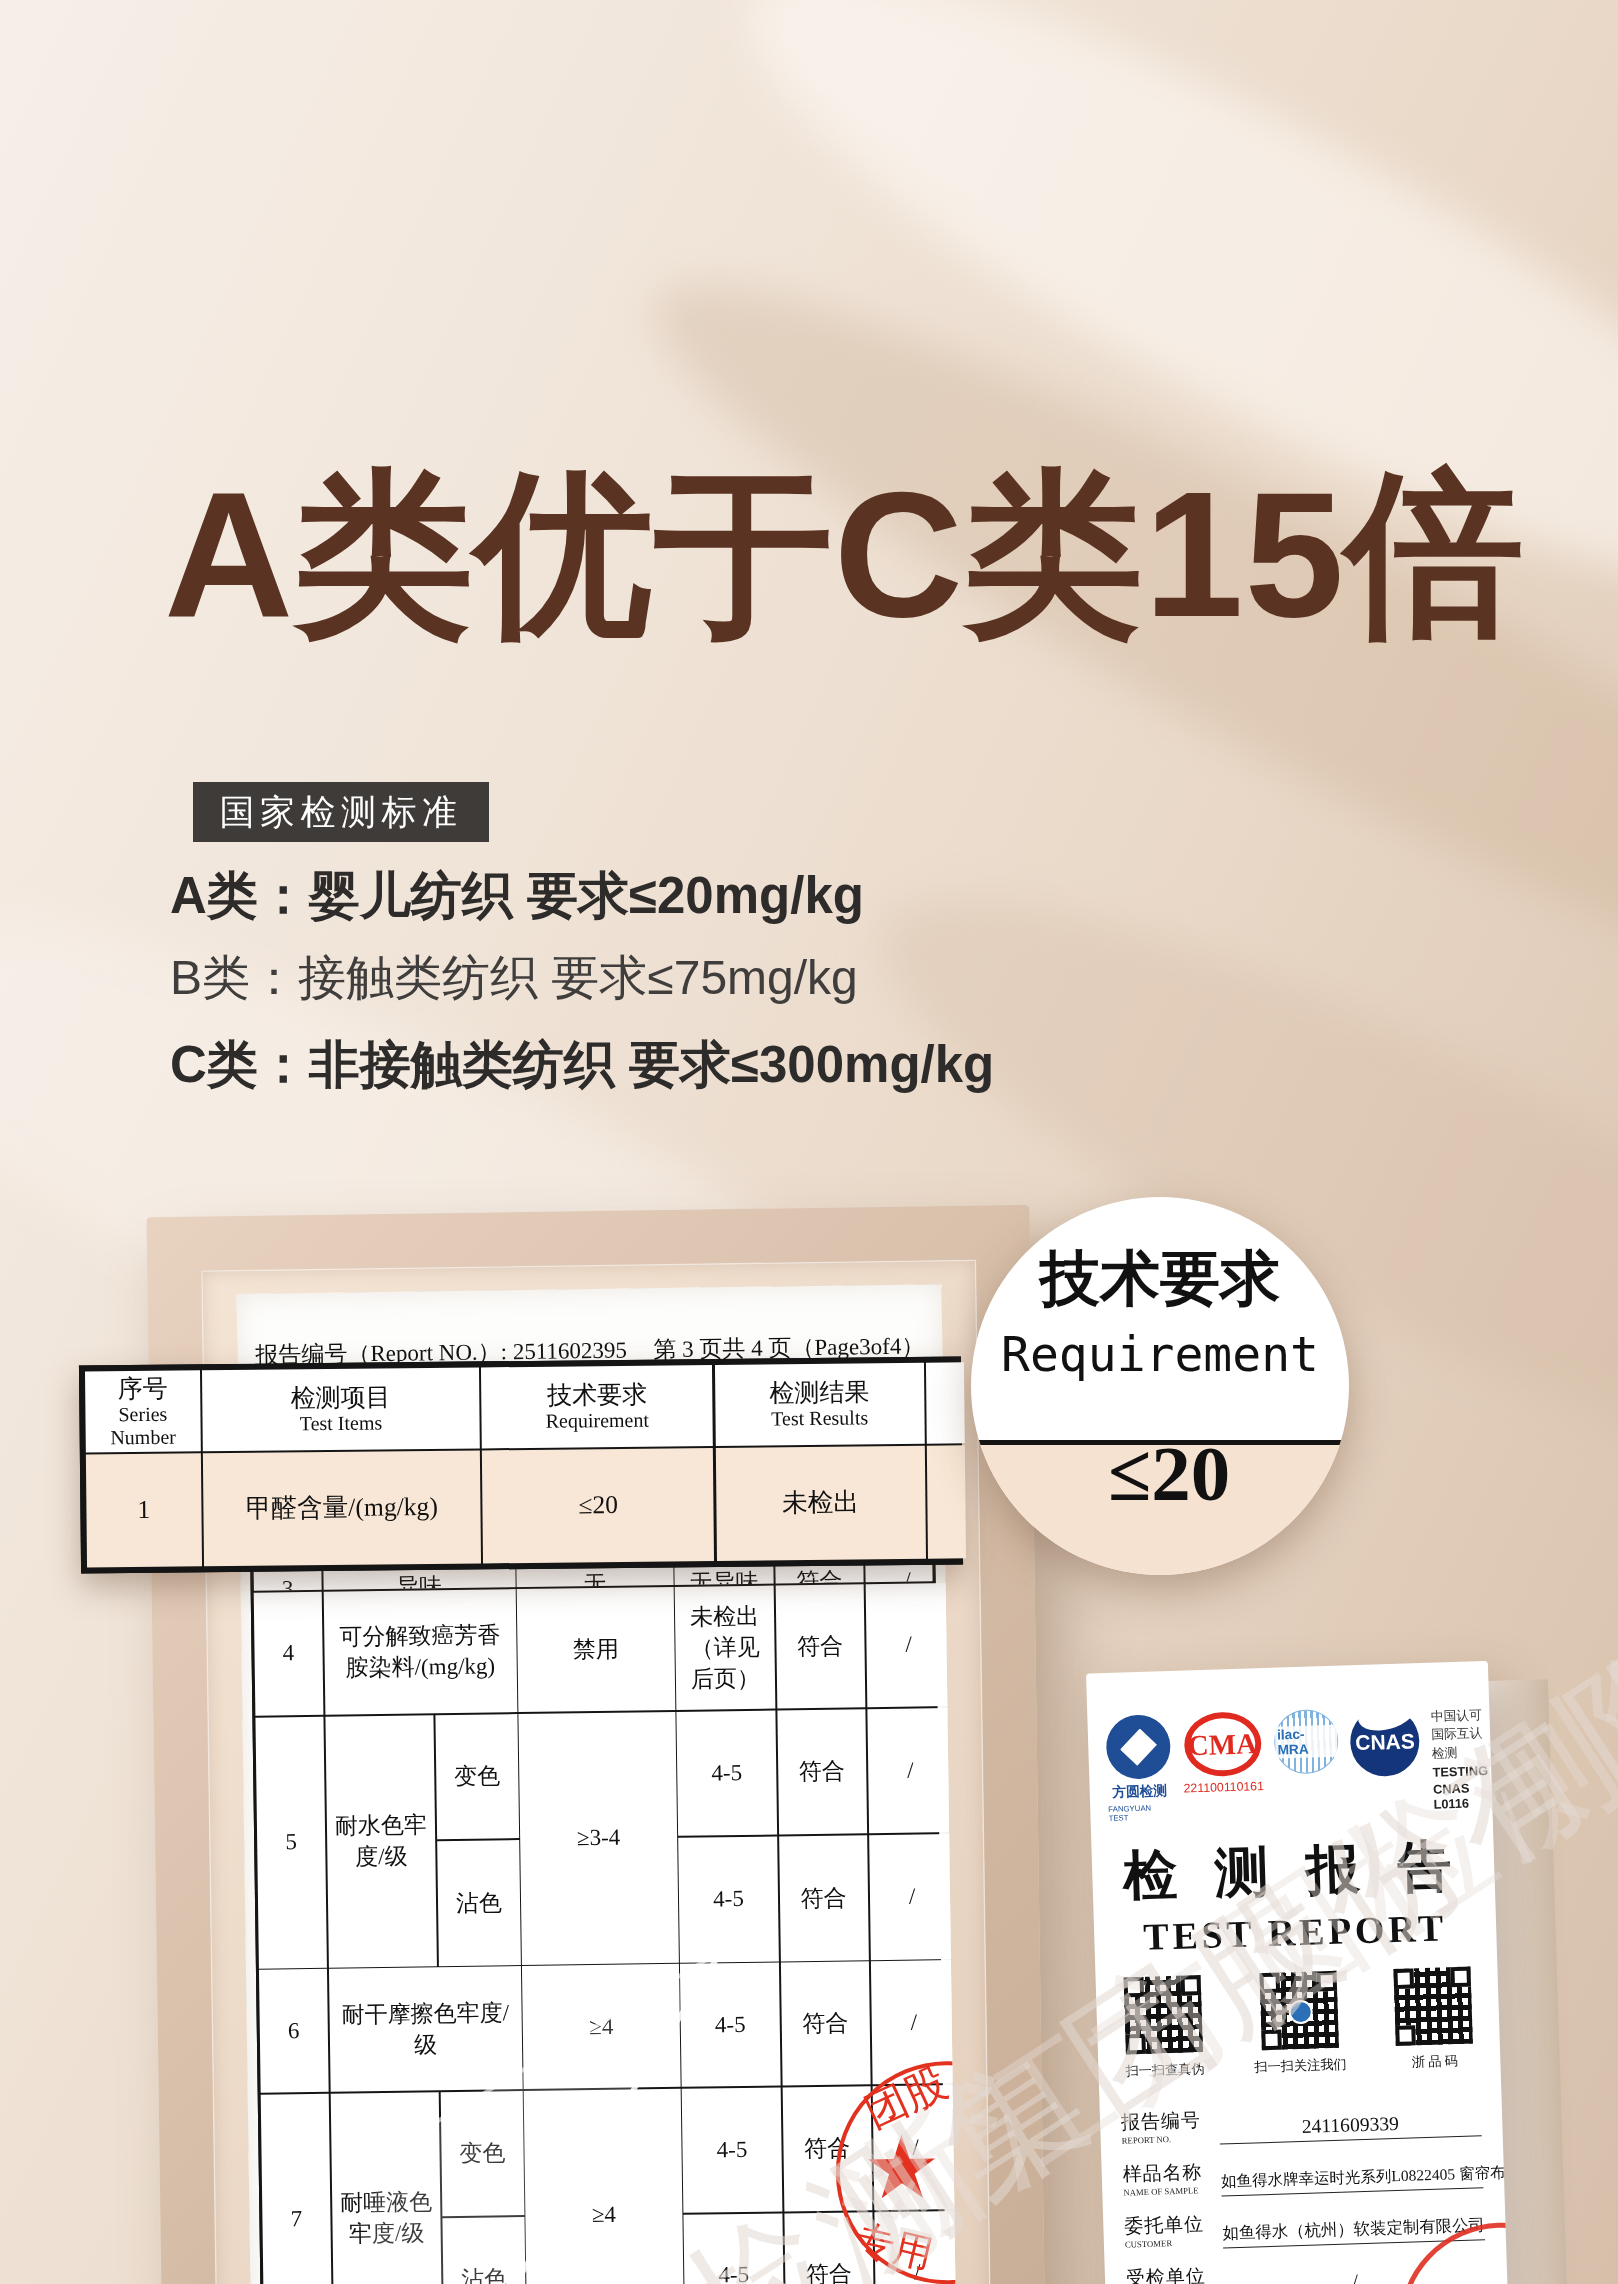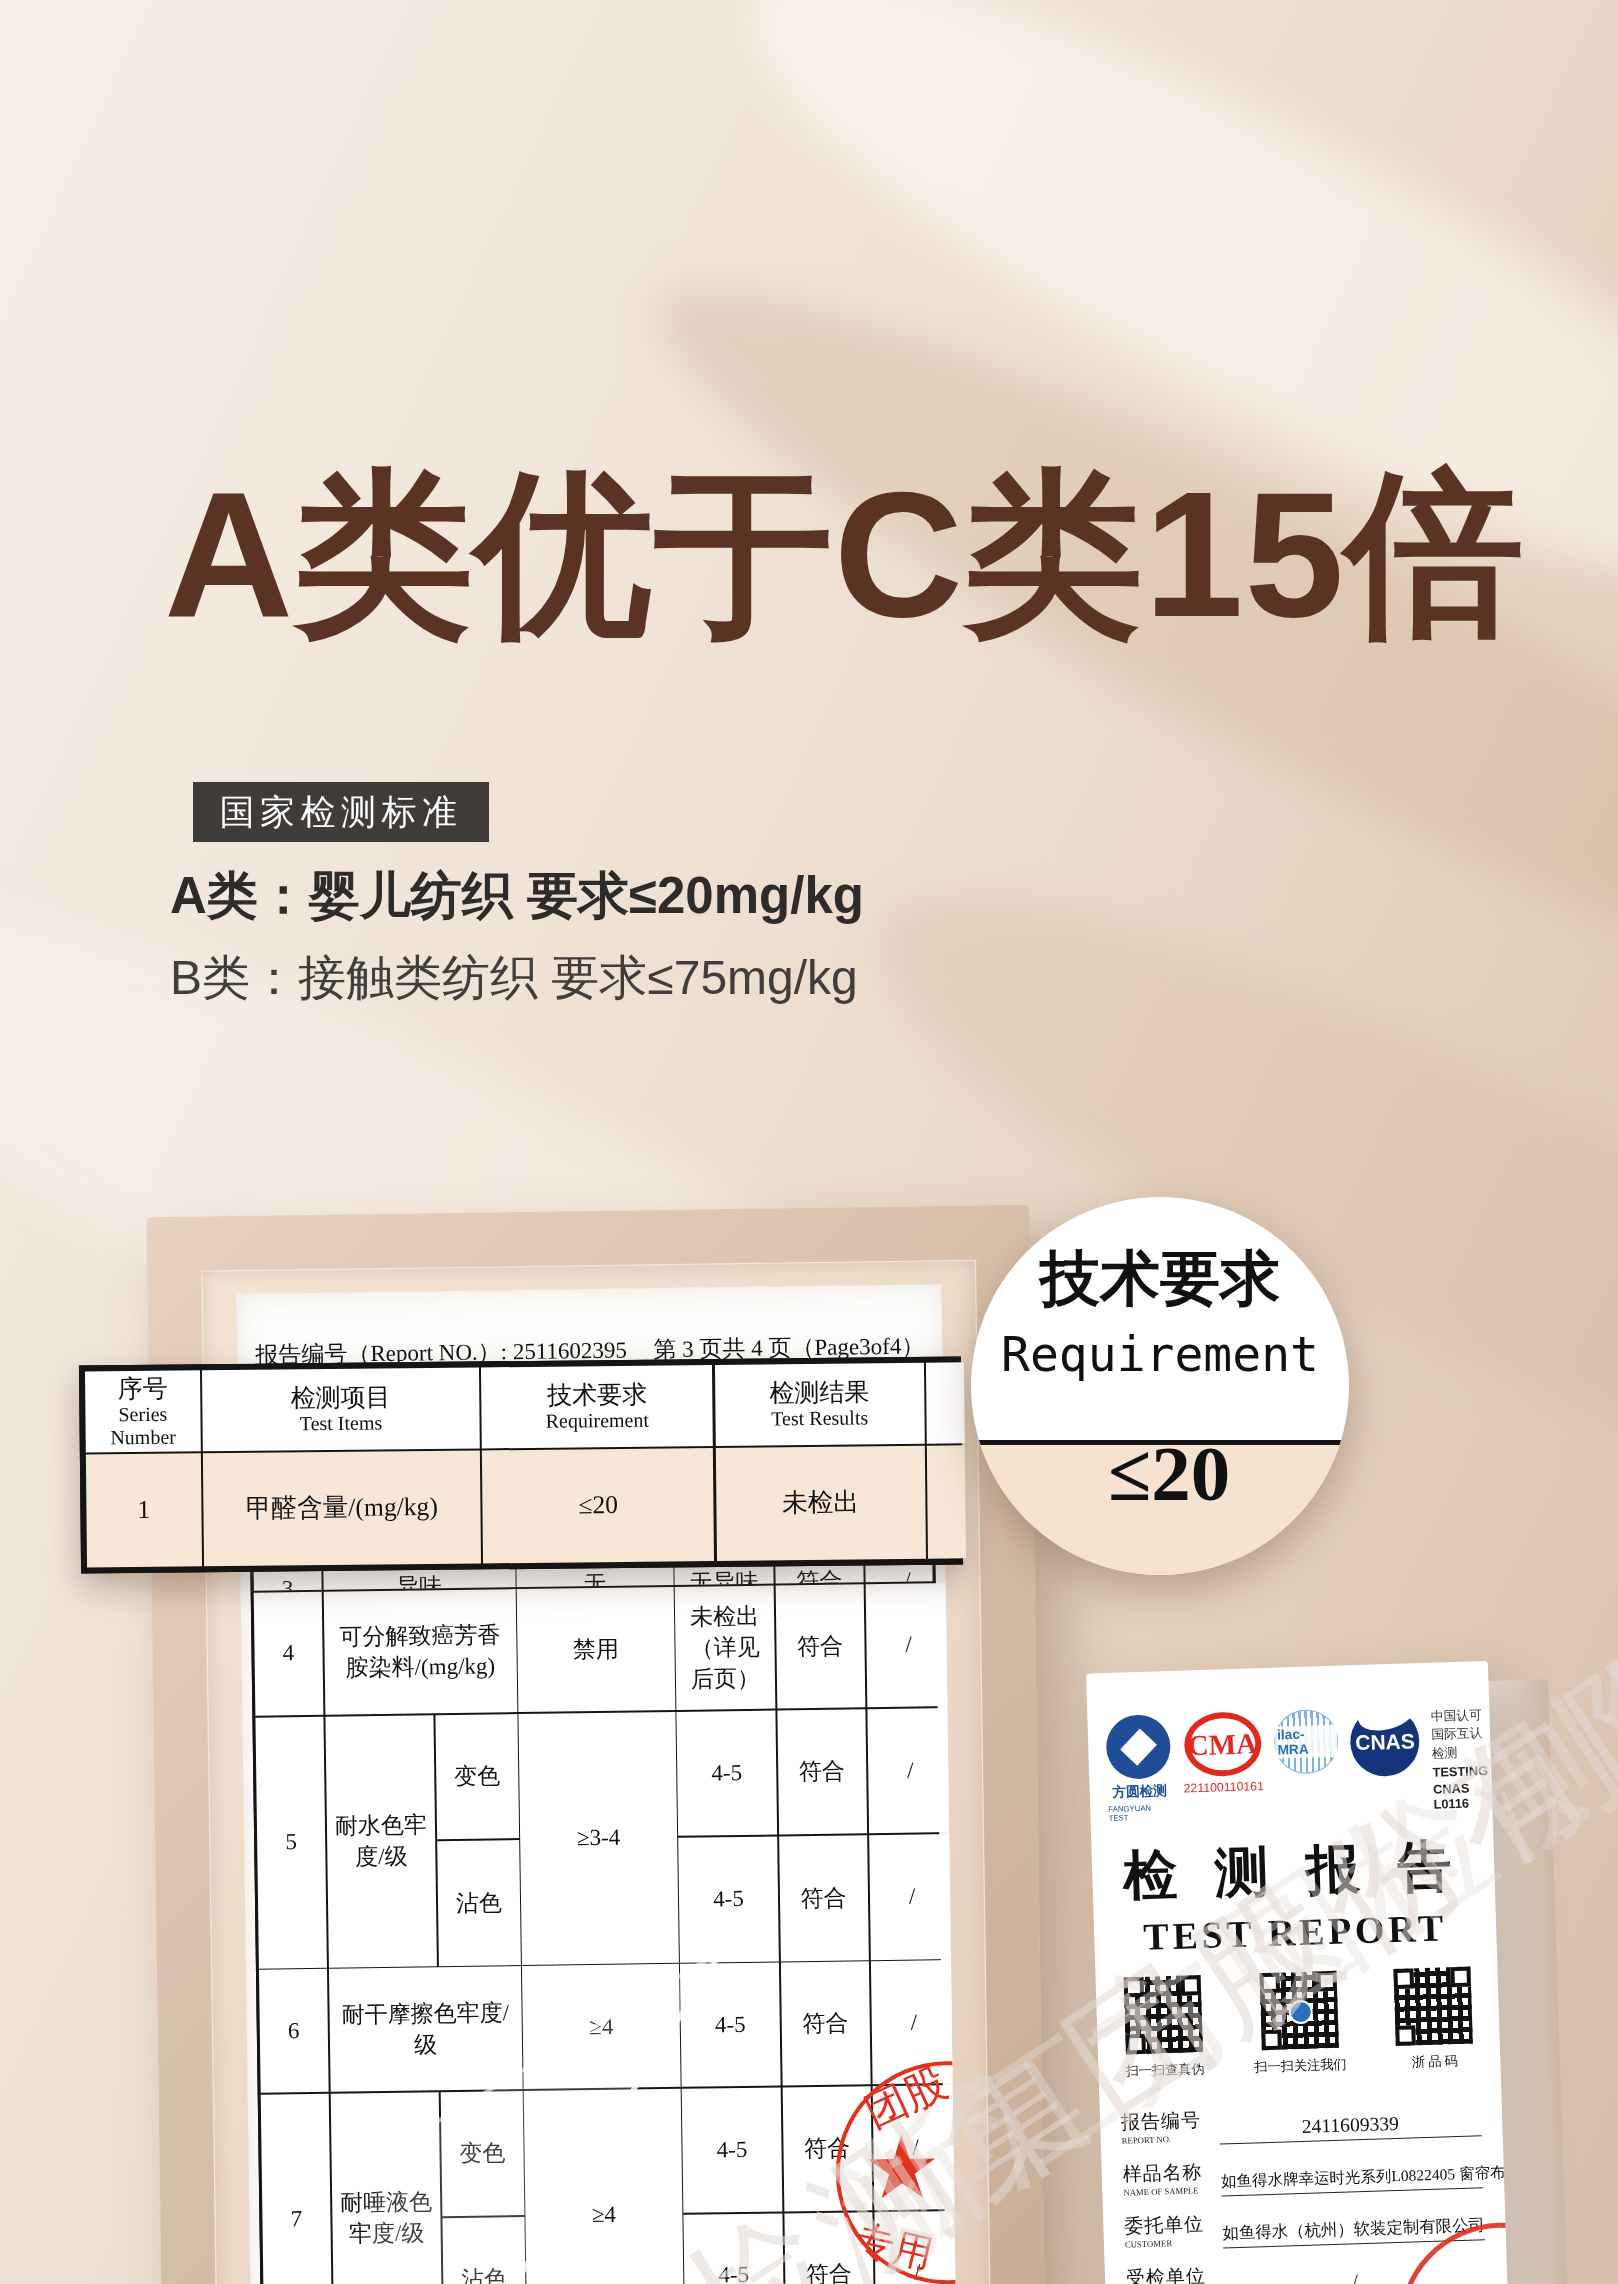--- a/index.html
+++ b/index.html
@@ -122,20 +122,21 @@
   <div class="fold f1"></div>
   <div class="fold f2"></div>
   <div class="fold f3"></div>
   <div class="fold f4"></div>
 
   <div class="abs h1" style="left:164px;top:465px;font-size:179px;letter-spacing:0.9px;">A类优于C类15倍</div>
 
   <div class="abs tag" style="left:170px;top:782px;width:296px;height:60px;font-size:35px;letter-spacing:5.5px;margin-left:23px;">国家检测标准</div>
   <div class="abs stdline" style="left:170px;top:862px;font-size:51px;font-weight:800;text-align:center;">A类：婴儿纺织 要求≤20mg/kg</div>
   <div class="abs stdline" style="left:170px;top:946px;font-size:48px;font-weight:500;color:#403e3c;">B类：接触类纺织 要求≤75mg/kg</div>
+  <div class="abs stdline" style="left:170px;top:1031px;font-size:51px;font-weight:800;">C类：非接触类纺织 要求≤300mg/kg</div>
 
   <div class="abs doc">
     <div class="bevel"></div>
     <div class="paper">
       <div class="phead">
         <span>报告编号（Report NO.）: 2511602395</span>
         <span>第 3 页共 4 页（Page3of4）</span>
       </div>
       <div class="ptitle">检 测 报 告</div>
       <div class="glassband"></div>

